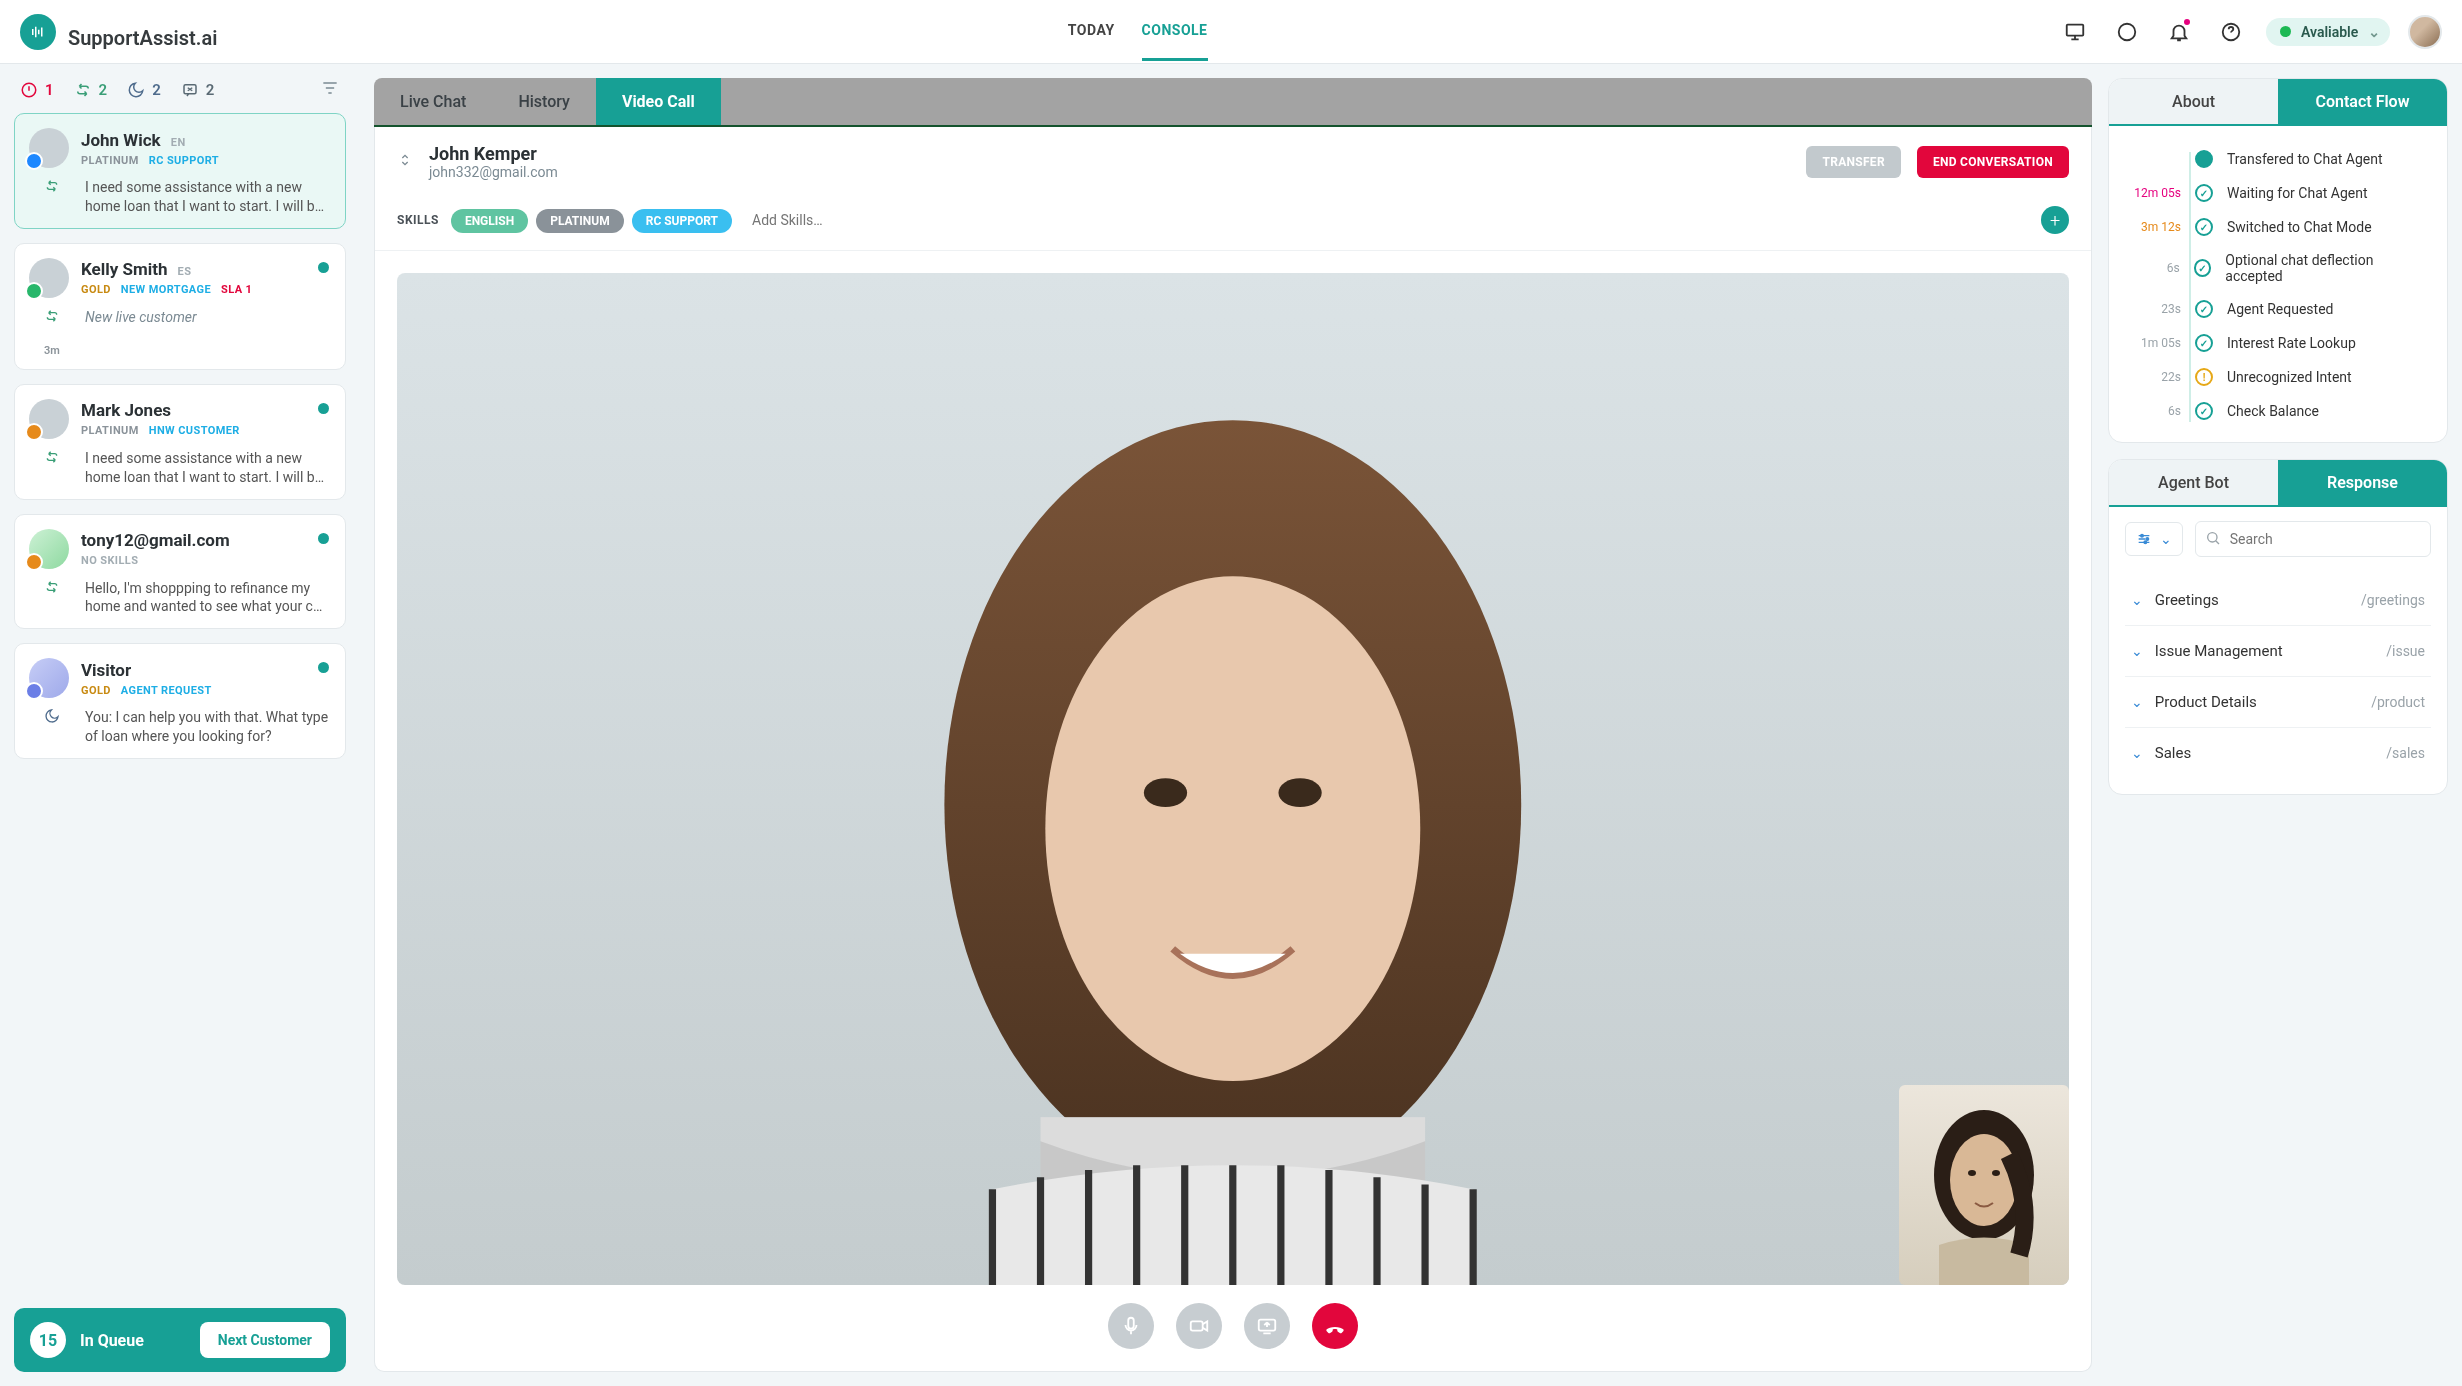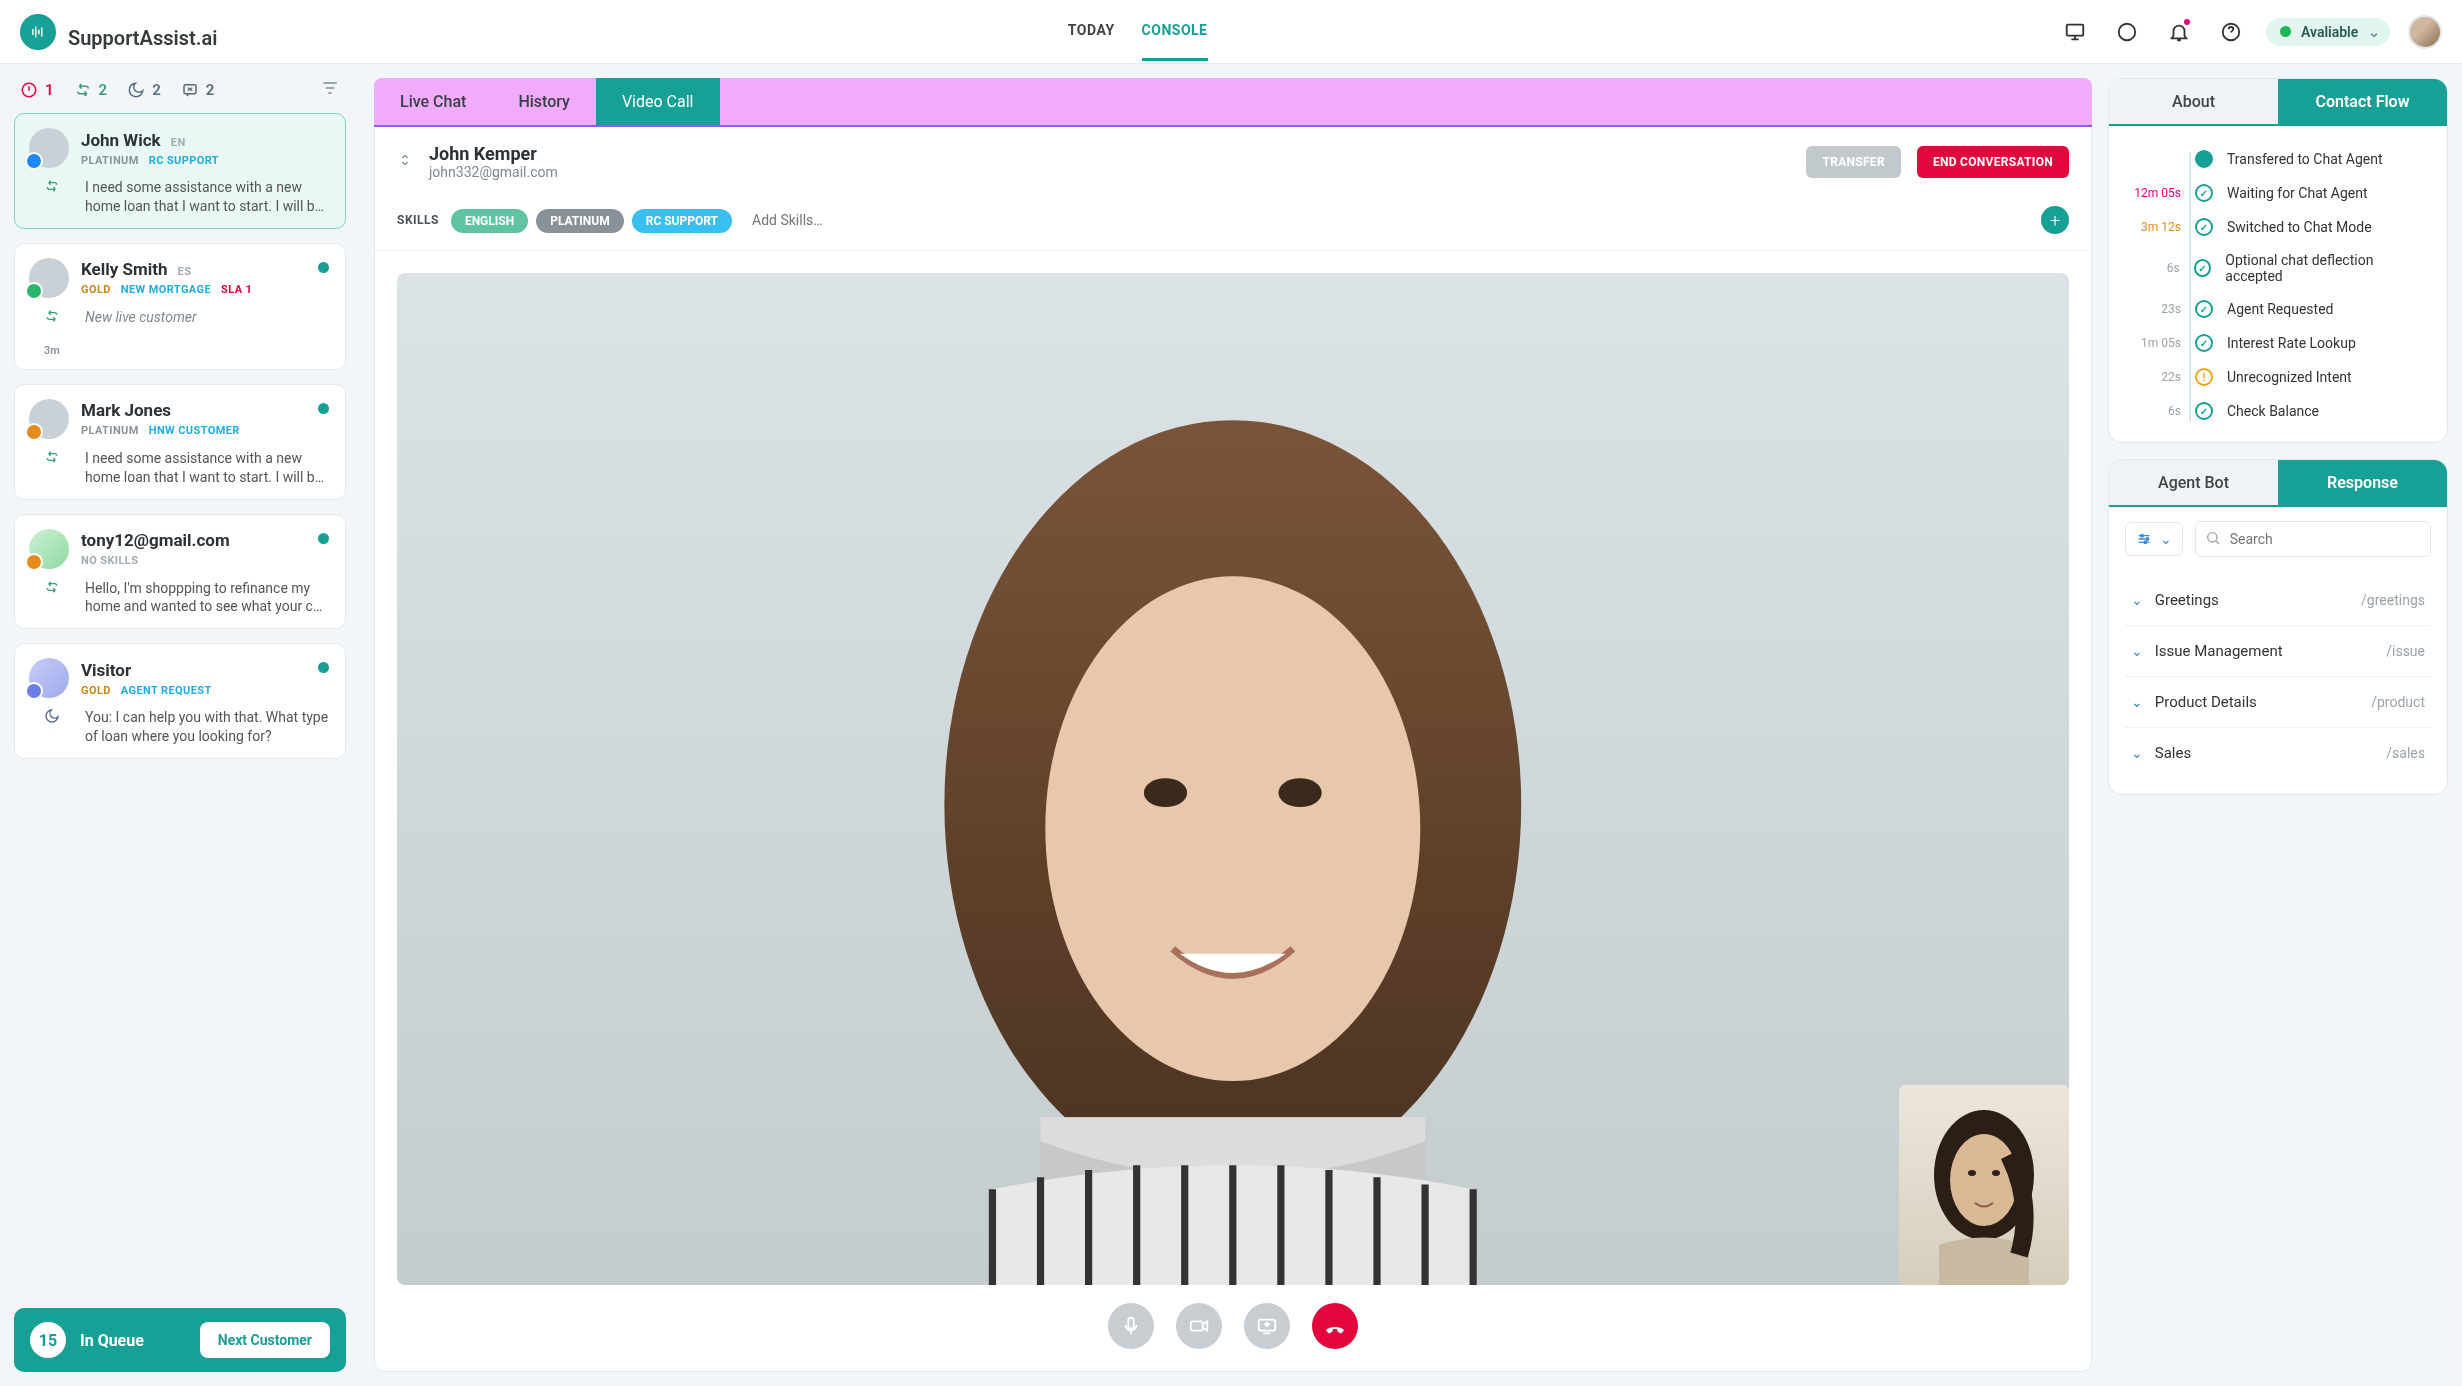--- a/index.html
+++ b/index.html
@@ -63,23 +63,23 @@
 .card-msg{flex:1;font-size:14px;color:#555;line-height:1.35}
 .card-msg.italic{font-style:italic;color:#7b8a93}
 .moon-icon{color:#4e6b8c}
 .queue-bar{margin-top:14px;background:#17a095;border-radius:10px;padding:14px 16px;display:flex;align-items:center;gap:14px;color:#fff}
 .queue-count{width:36px;height:36px;border-radius:50%;background:#fff;color:#17a095;font-weight:700;display:flex;align-items:center;justify-content:center;font-size:16px}
 .queue-label{font-weight:700;font-size:16px;flex:1}
 .next-btn{background:#fff;color:#17a095;border:none;border-radius:8px;padding:10px 18px;font-weight:700;font-size:14px;cursor:pointer}
 
 .main{flex:1;padding:14px;display:flex;gap:16px;overflow:hidden}
 .center{flex:1;display:flex;flex-direction:column;gap:0;background:transparent}
-.tabs{display:flex;background:#f0abfc;border-radius:8px 8px 0 0;overflow:hidden;border-bottom:2px solid #8b5cf6}
+.tabs{display:flex;background:#a3a3a3;border-radius:8px 8px 0 0;overflow:hidden;border-bottom:2px solid #14532d}
 .tab{padding:14px 26px;font-size:16px;font-weight:500;color:#3a4146;cursor:pointer}
-.tab.active{background:#17a095;color:#fff;font-weight:400}
+.tab.active{background:#17a095;color:#fff;font-weight:700}
 .panel{background:#fff;border:1px solid #e3e8eb;border-top:none;border-radius:0 0 10px 10px;flex:1;display:flex;flex-direction:column;overflow:hidden}
 .contact-head{display:flex;align-items:center;padding:16px 22px;gap:16px}
 .ch-arrows{color:#7b8a93;cursor:pointer}
 .ch-info{flex:1}
 .ch-name{font-size:18px;font-weight:700;color:#2b3135}
 .ch-email{font-size:14px;color:#7b8a93}
 .btn{border:none;border-radius:6px;padding:9px 16px;font-size:12px;font-weight:700;letter-spacing:.3px;cursor:pointer}
 .btn-grey{background:#c2c9cd;color:#fff}
 .btn-red{background:#e2063c;color:#fff}
 .skills-row{display:flex;align-items:center;gap:12px;padding:10px 22px 16px;border-bottom:1px solid #eef1f3}

